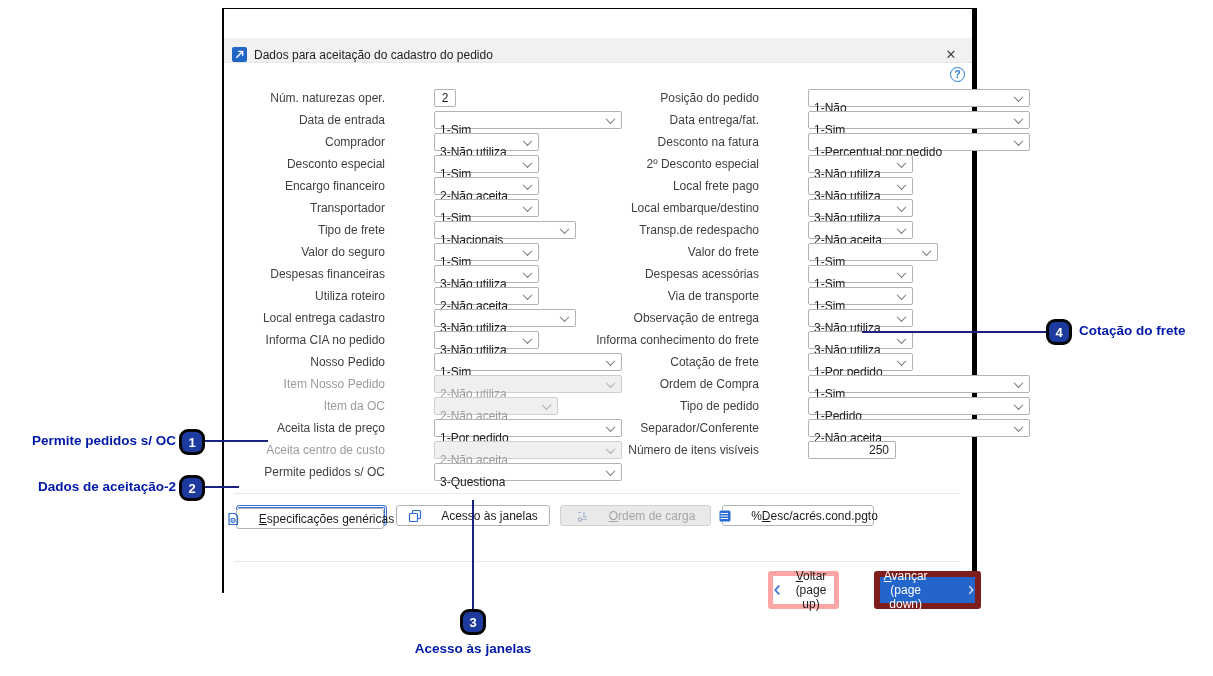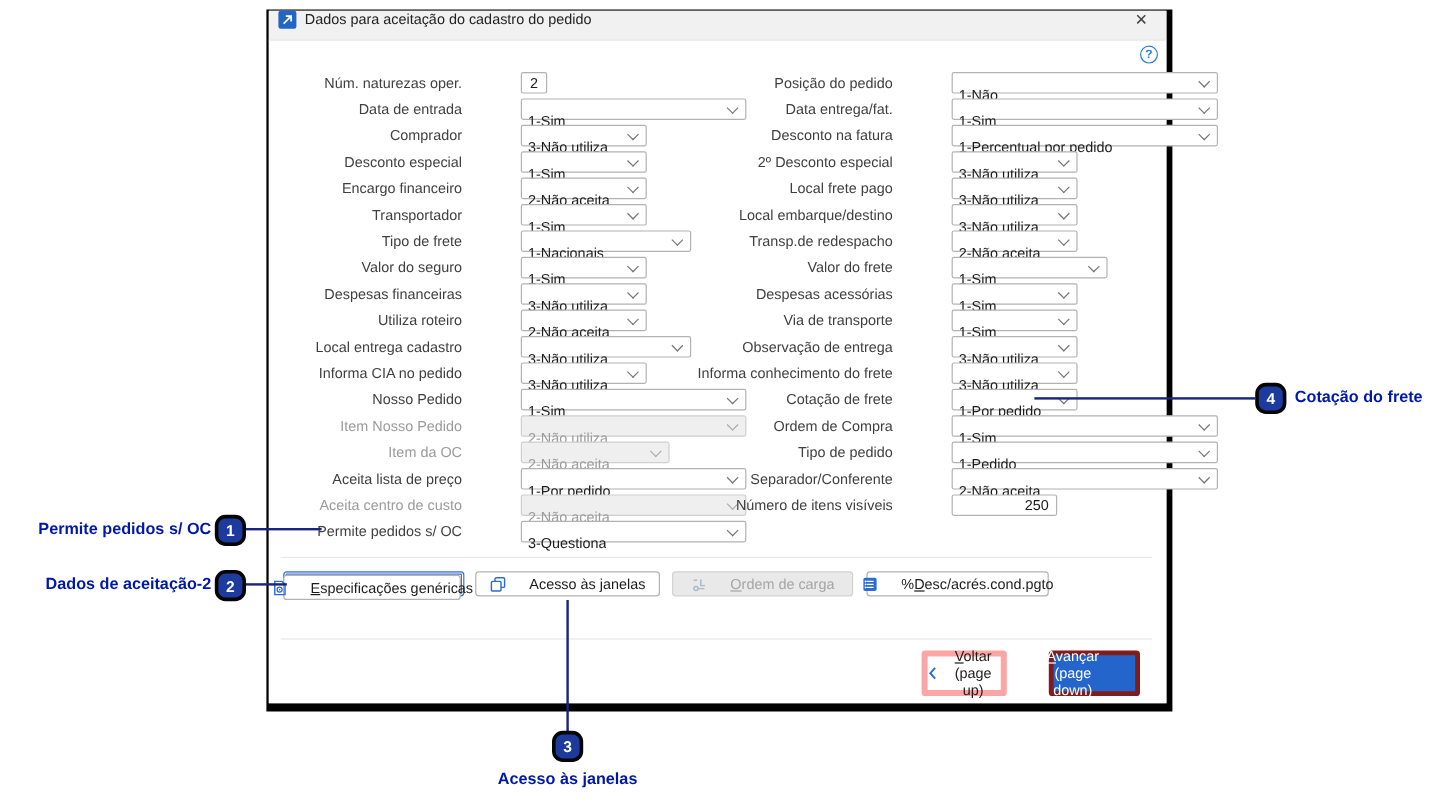--- a/index.html
+++ b/index.html
@@ -4,37 +4,37 @@
 <style>
   * { box-sizing: border-box; margin: 0; padding: 0; }
   html,body { width:1213px; height:676px; background:#fff; overflow:hidden;
     font-family:"Liberation Sans","DejaVu Sans",sans-serif; }
   body { position:relative; }
 
   
   .dialog { position:absolute; left:222px; top:8px; width:755px; height:585px;
     background:#fff; border:solid #000; border-width:1px 5px 7px 2px; }
   .titlebar { height:25px; background:#f1f1f1; border-bottom:1px solid #e6e6e6;
-    display:flex; align-items:flex-start; padding:0 8px; gap:7px; }
+    display:flex; align-items:flex-end; padding:0 8px; gap:7px;margin-top:29px; }
   .title-icon { width:15px; height:15px; background:#2166c4; border-radius:2px;
     color:#fff; font-size:10px; font-weight:bold; display:flex; align-items:center;
     justify-content:center; line-height:1; }
   .title-text { font-size:12px; color:#222; }
   .close-btn { margin-left:auto; width:26px; text-align:center; font-size:13px;
     color:#444; cursor:default; }
   .dbody { position:relative; height:552px; background:#fff; }
 
   .help-badge { position:absolute; right:7px; top:4px; width:15px; height:15px;
     border:1.5px solid #2b7cd3; border-radius:50%; color:#2b7cd3; font-size:10px;
     font-weight:bold; display:flex; align-items:center; justify-content:center; }
 
   
   .col { position:absolute; top:24px; }
   .col-left { left:6px; }
-  .col-right { left:305px; }
+  .col-right { left:320px; }
   .frow { display:flex; align-items:center; height:22px;gap:45px; }
   .flabel { font-size:12px; color:#3f3f3f; text-align:right; white-space:nowrap;
     margin-right:4px; }
   .col-left .flabel { width:155px; }
   .col-right .flabel { width:215px; }
   .flabel.dim { color:#9b9b9b; }
 
   .fselect, .tinput { height:18px; border:1px solid #b2b2b2; border-radius:2px;
     background:#fff; display:flex; align-items:center; font-size:12px; color:#1c1c1c;
     padding-left:5px; }
@@ -60,22 +60,22 @@
   .abtn.focused { border-color:#3a72d4;
     box-shadow: inset 0 0 0 1px #fff, inset 0 0 0 2px #3a72d4; }
   .abtn.disabled { background:#e9e9e9; border-color:#d2d2d2; color:#a5a5a5; }
   .abtn svg { flex:none; }
 
   
   .nav-btn { position:absolute; height:38px; border-radius:3px; font-size:12px;
     display:flex; align-items:center; justify-content:center; gap:6px; cursor:default; }
   .nav-back { left:544px; top:508px; width:71px; background:#fff;
     border:5px solid #fca5a5; color:#1c1c1c; }
-  .nav-next { left:650px; top:508px; width:76px; background:#2465cb;
-    border:4px solid #7f1d1d; color:#fff;gap:36px; }
+  .nav-next { left:650px; top:508px; width:107px; background:#2465cb;
+    border:6px solid #7f1d1d; color:#fff;gap:36px; }
   .nav-lines { text-align:center; line-height:14px; }
 
   
   .co-line { position:absolute; background:#1a237e; z-index:10; }
   .co-badge { position:absolute; width:26px; height:26px; background:#1d3a9e;
     border:3px solid #050505; border-radius:9px; color:#fff; font-size:13px;
     font-weight:bold; display:flex; align-items:center; justify-content:center;
     z-index:11; }
   .co-label { position:absolute; font-size:13.5px; font-weight:bold; color:#0018a8;
     white-space:nowrap; z-index:11; }

